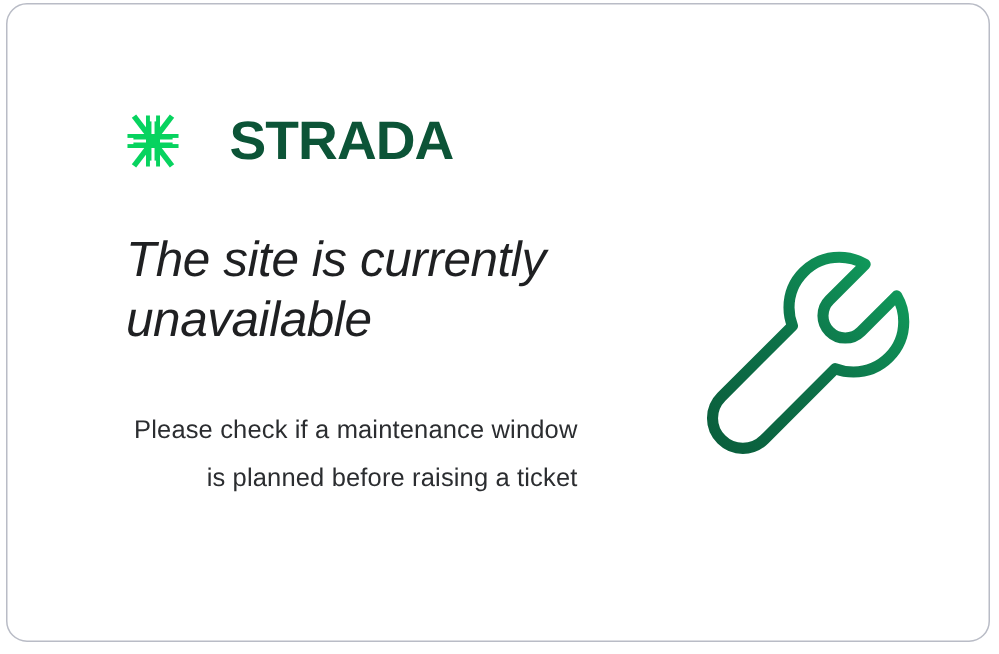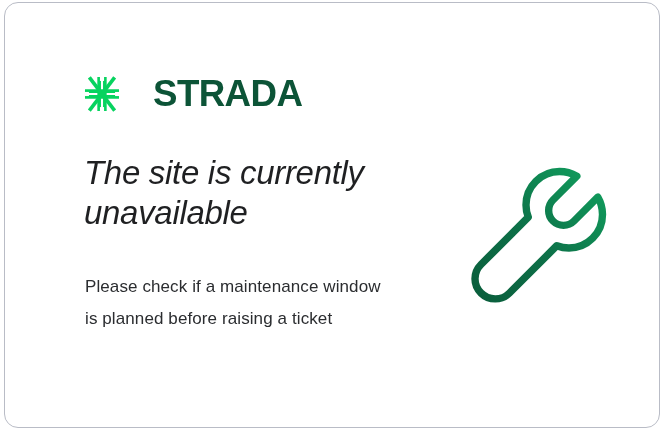--- a/index.html
+++ b/index.html
@@ -83,20 +83,21 @@
     position: absolute;
     left: 80px;
     top: 268px;
     width: 300px;
     font-size: 17px;
     line-height: 32px;
     font-weight: 400;
     color: #2b2d30;
     letter-spacing: 0.1px;
     margin: 0;
+    text-align: right;
   }
 
   
   .wrench {
     position: absolute;
     left: 458px;
     top: 160px;
     width: 148px;
     height: 148px;
   }

